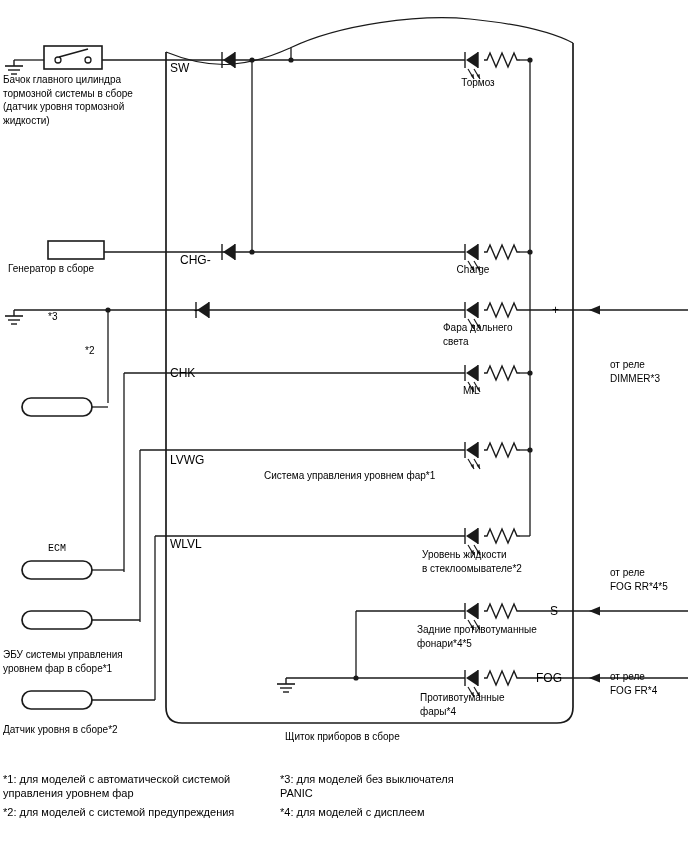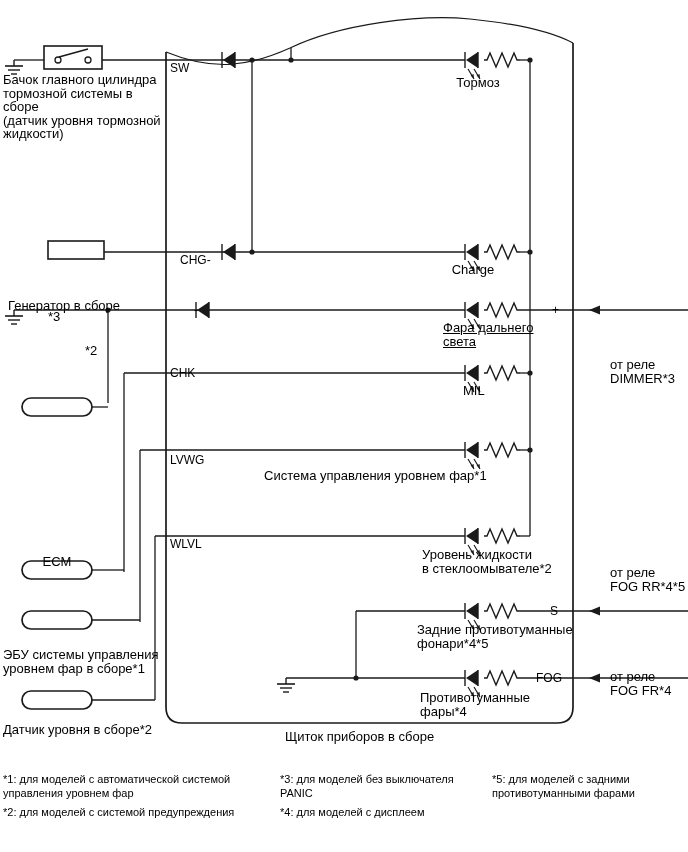--- a/index.html
+++ b/index.html
@@ -1,19 +1,19 @@
 <!DOCTYPE html>
 <html><head>
 <meta charset="utf-8">
 <style>
   html,body{margin:0;padding:0;background:#fff;}
   body{width:688px;height:852px;font-family:"Liberation Sans",sans-serif;color:#000;}
   #root{position:relative;width:688px;height:820px;overflow:hidden;}
   svg#diagram{position:absolute;left:0;top:0;width:688px;height:852px;}
-  .lbl{position:absolute;font-size:13px;line-height:13.5px;color:#000;white-space:pre-line;}
+  .lbl{position:absolute;font-size:10px;line-height:13.5px;color:#000;white-space:pre-line;}
   .term{position:absolute;font-size:12px;line-height:14px;}
   .foot{position:absolute;font-size:11px;line-height:14px;white-space:pre-line;}
   .ctr{text-align:center;}
 </style>
 </head>
 <body>
 
 <div id="root">
 
   <svg id="diagram" viewBox="0 0 688 852">
@@ -173,37 +173,37 @@
   <div class="term" style="left:194px;top:303px;">-</div>
   <div class="term" style="left:170px;top:366px;">CHK</div>
   <div class="term" style="left:170px;top:453px;">LVWG</div>
   <div class="term" style="left:170px;top:537px;">WLVL</div>
   <div class="term" style="left:552px;top:303px;">+</div>
   <div class="term" style="left:550px;top:604px;">S</div>
   <div class="term" style="left:536px;top:671px;">FOG</div>
 
   <div class="lbl ctr" style="left:443px;top:76px;width:70px;">Тормоз</div>
   <div class="lbl ctr" style="left:438px;top:263px;width:70px;">Charge</div>
-  <div class="lbl" style="left:443px;top:321px;width:130px;text-decoration:underline;">Фара дальнего
+  <div class="lbl" style="left:443px;top:321px;width:130px;">Фара дальнего
 света</div>
   <div class="lbl" style="left:463px;top:384px;">MIL</div>
   <div class="lbl" style="left:264px;top:469px;">Система управления уровнем фар*1</div>
   <div class="lbl" style="left:422px;top:548px;width:150px;">Уровень жидкости
 в стеклоомывателе*2</div>
   <div class="lbl" style="left:417px;top:623px;width:160px;">Задние противотуманные
 фонари*4*5</div>
   <div class="lbl" style="left:420px;top:691px;width:120px;">Противотуманные
 фары*4</div>
 
   <div class="lbl" style="left:3px;top:73px;width:160px;">Бачок главного цилиндра
 тормозной системы в сборе
 (датчик уровня тормозной
 жидкости)</div>
-  <div class="lbl" style="left:8px;top:262px;width:150px;margin-top:37px;">Генератор в сборе</div>
-  <div class="lbl" style="left:22px;top:555px;width:70px;text-align:center;">ECM</div>
+  <div class="lbl" style="left:8px;top:262px;width:150px;">Генератор в сборе</div>
+  <div class="lbl" style="left:22px;top:542px;width:70px;text-align:center;font-family:Liberation Mono, monospace;">ECM</div>
   <div class="lbl" style="left:3px;top:632px;width:165px;margin-top:16px;">ЭБУ системы управления
 уровнем фар в сборе*1</div>
   <div class="lbl" style="left:3px;top:723px;width:180px;">Датчик уровня в сборе*2</div>
 
   <div class="lbl" style="left:48px;top:310px;">*3</div>
   <div class="lbl" style="left:85px;top:344px;">*2</div>
 
   <div class="lbl" style="left:610px;top:358px;width:78px;">от реле
 DIMMER*3</div>
   <div class="lbl" style="left:610px;top:566px;width:78px;">от реле
@@ -215,16 +215,14 @@
 
   <div class="foot" style="left:3px;top:772px;width:250px;">*1: для моделей с автоматической системой
 управления уровнем фар</div>
   <div class="foot" style="left:3px;top:805px;width:255px;">*2: для моделей с системой предупреждения
 о низком уровне жидкости стеклоомывателя</div>
   <div class="foot" style="left:3px;top:836px;">О</div>
   <div class="foot" style="left:280px;top:772px;width:185px;">*3: для моделей без выключателя
 PANIC</div>
   <div class="foot" style="left:280px;top:805px;width:185px;">*4: для моделей с дисплеем
 сегментного типа</div>
-  <div class="foot" style="left:492px;top:772px;width:190px;">*5: для моделей с задними
-противотуманными фарами</div>
 
 </div>
 
 </body></html>

